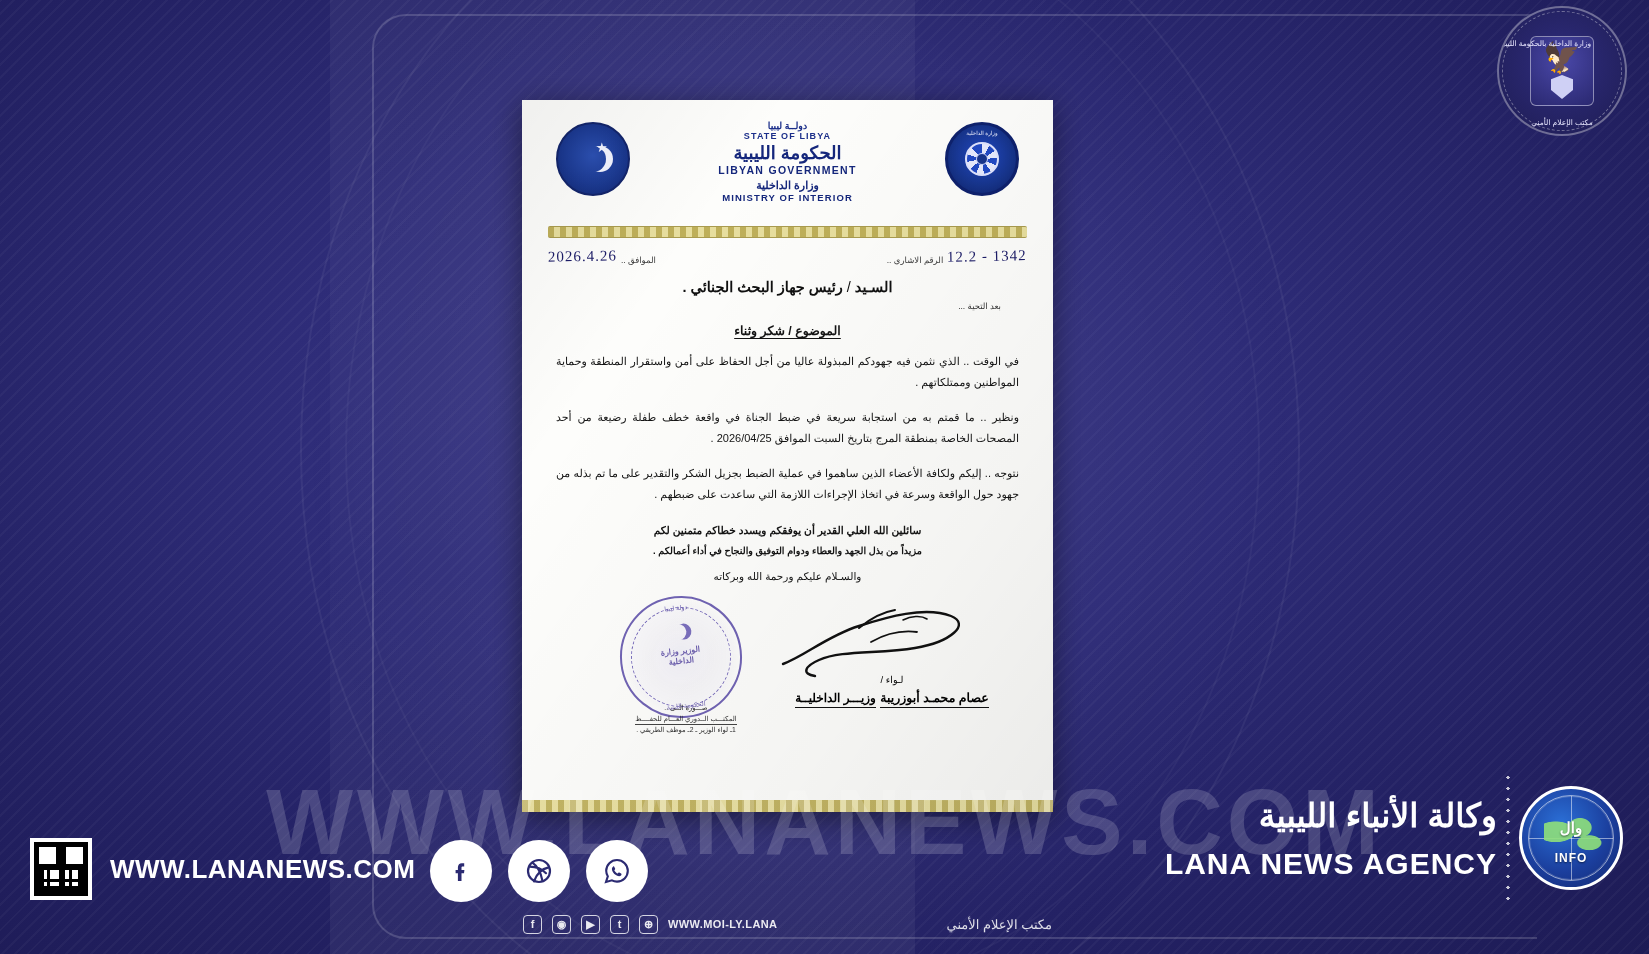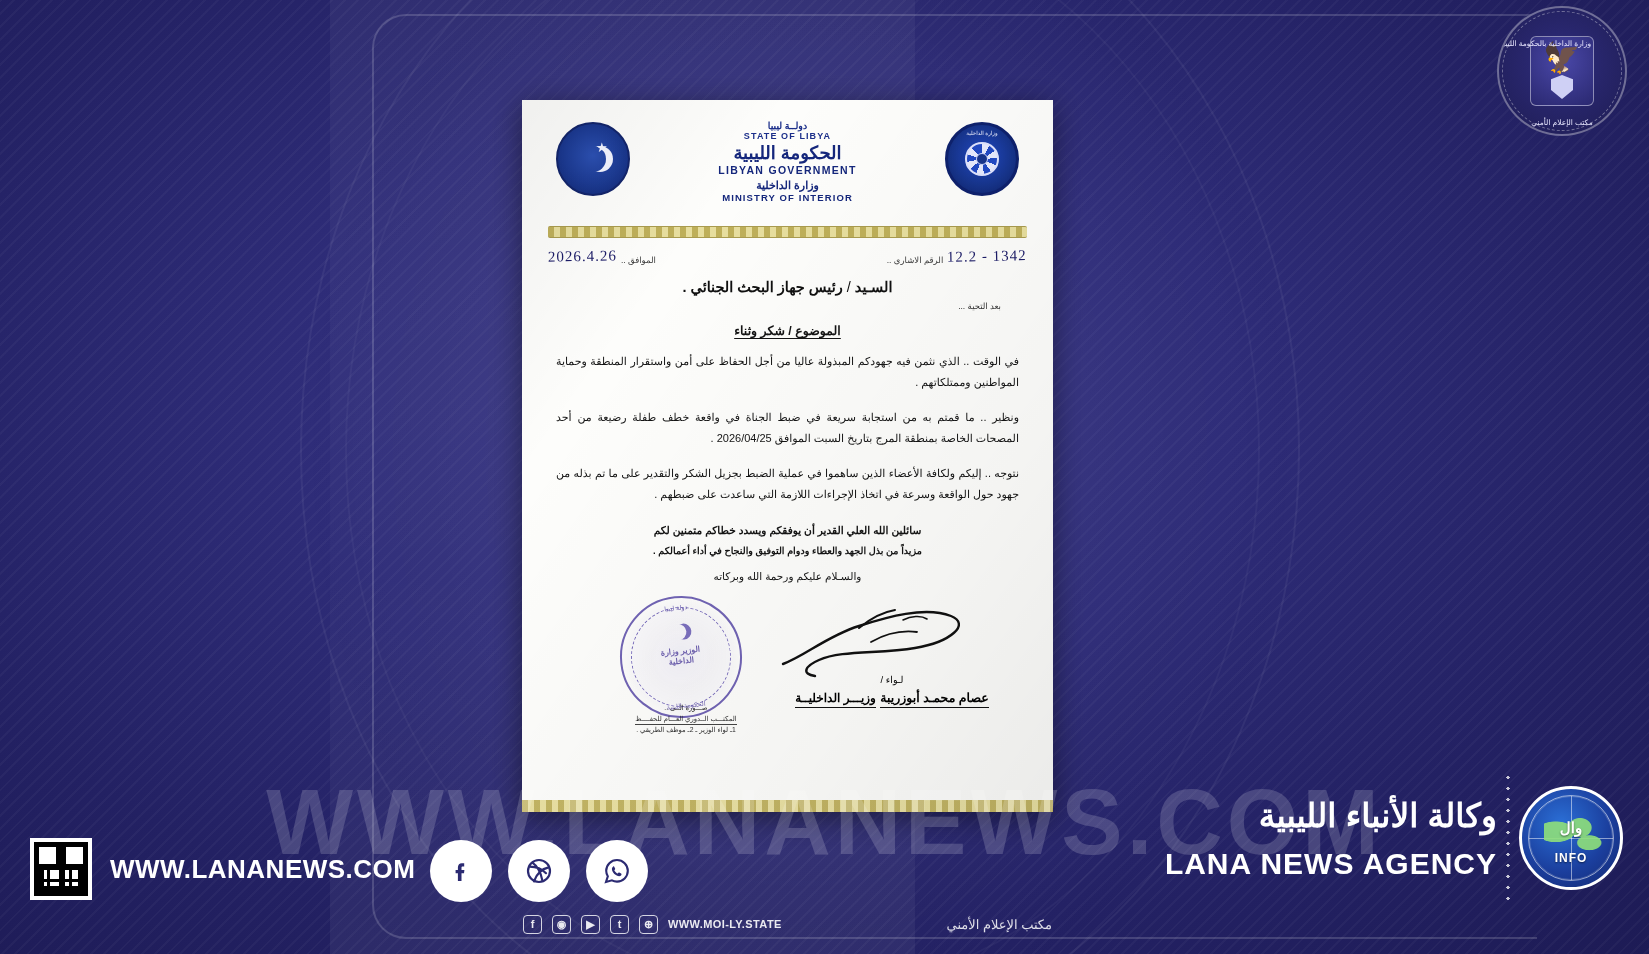--- a/index.html
+++ b/index.html
@@ -523,17 +523,17 @@
   </div>
 
   <div class="moi-strip">
     <div class="office-ar">مكتب الإعلام الأمني</div>
     <div class="mini-icons">
       <span>f</span>
       <span>◉</span>
       <span>▶</span>
       <span>t</span>
       <span>⊕</span>
-      <span class="moi-url" style="border:none;width:auto;height:auto">WWW.MOI-LY.STATE</span>
+      <span class="moi-url" style="border:none;width:auto;height:auto">WWW.MOI-LY.LANA</span>
     </div>
   </div>
 
 </div>
 
 </body></html>

